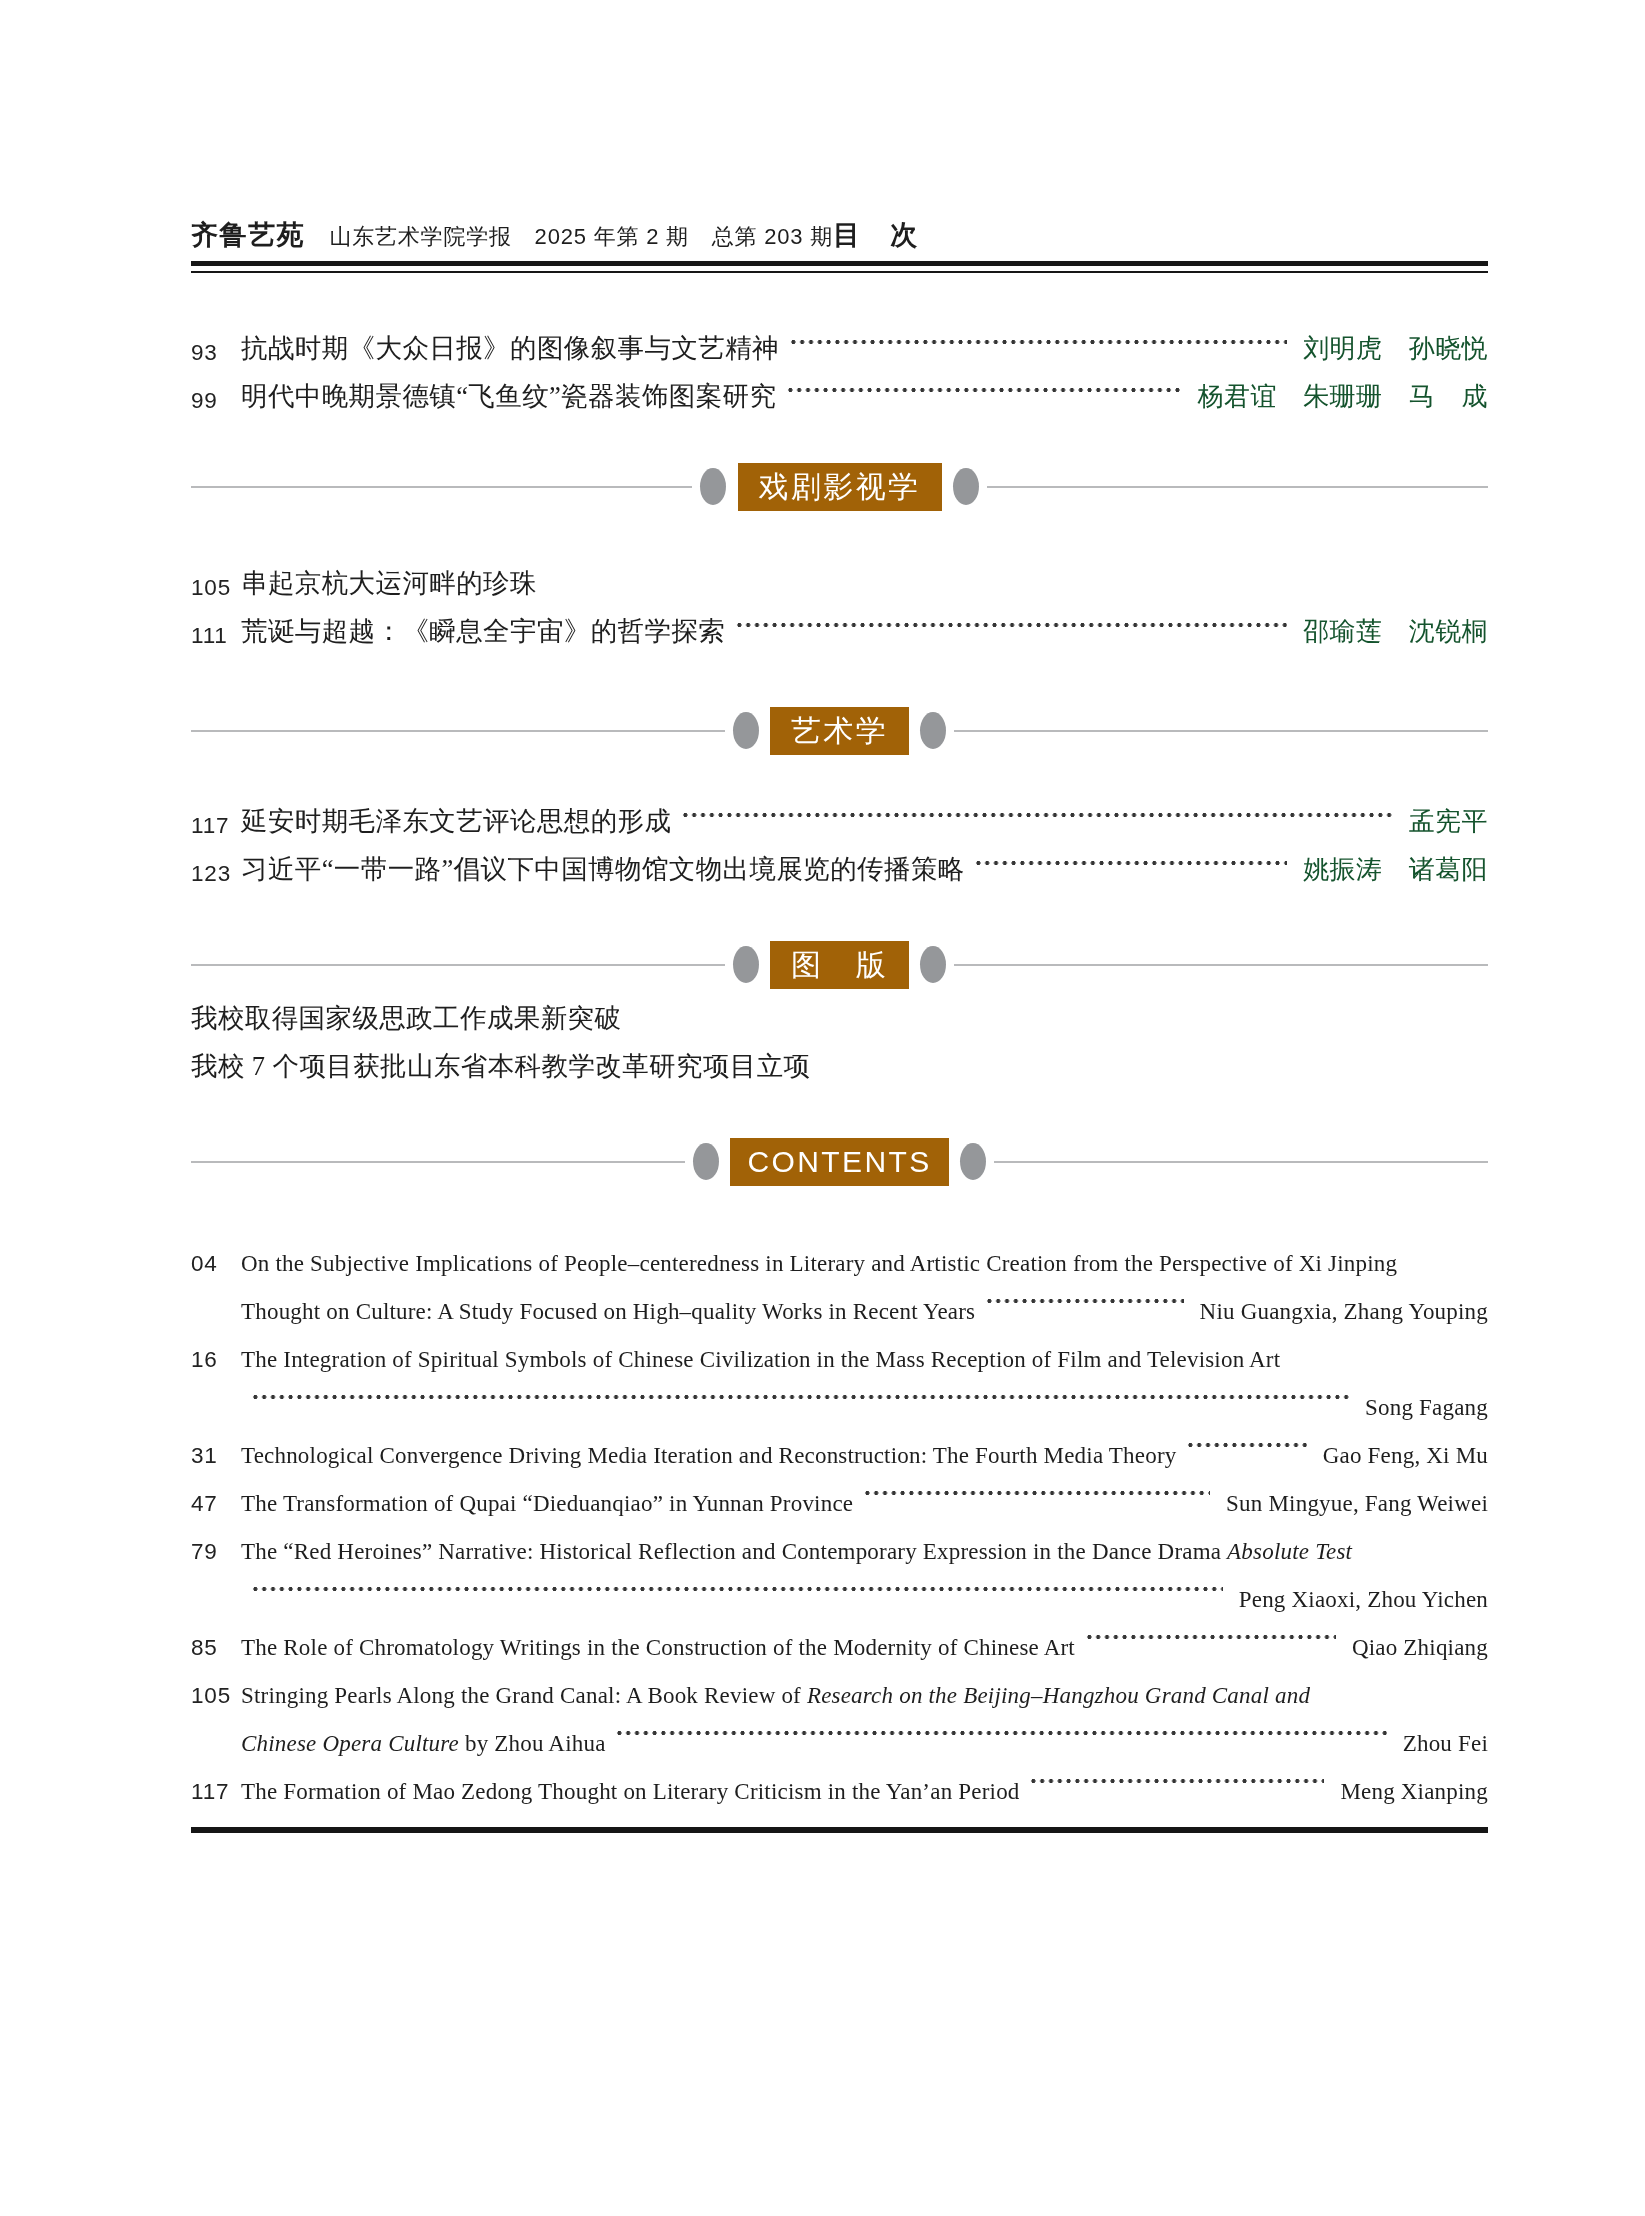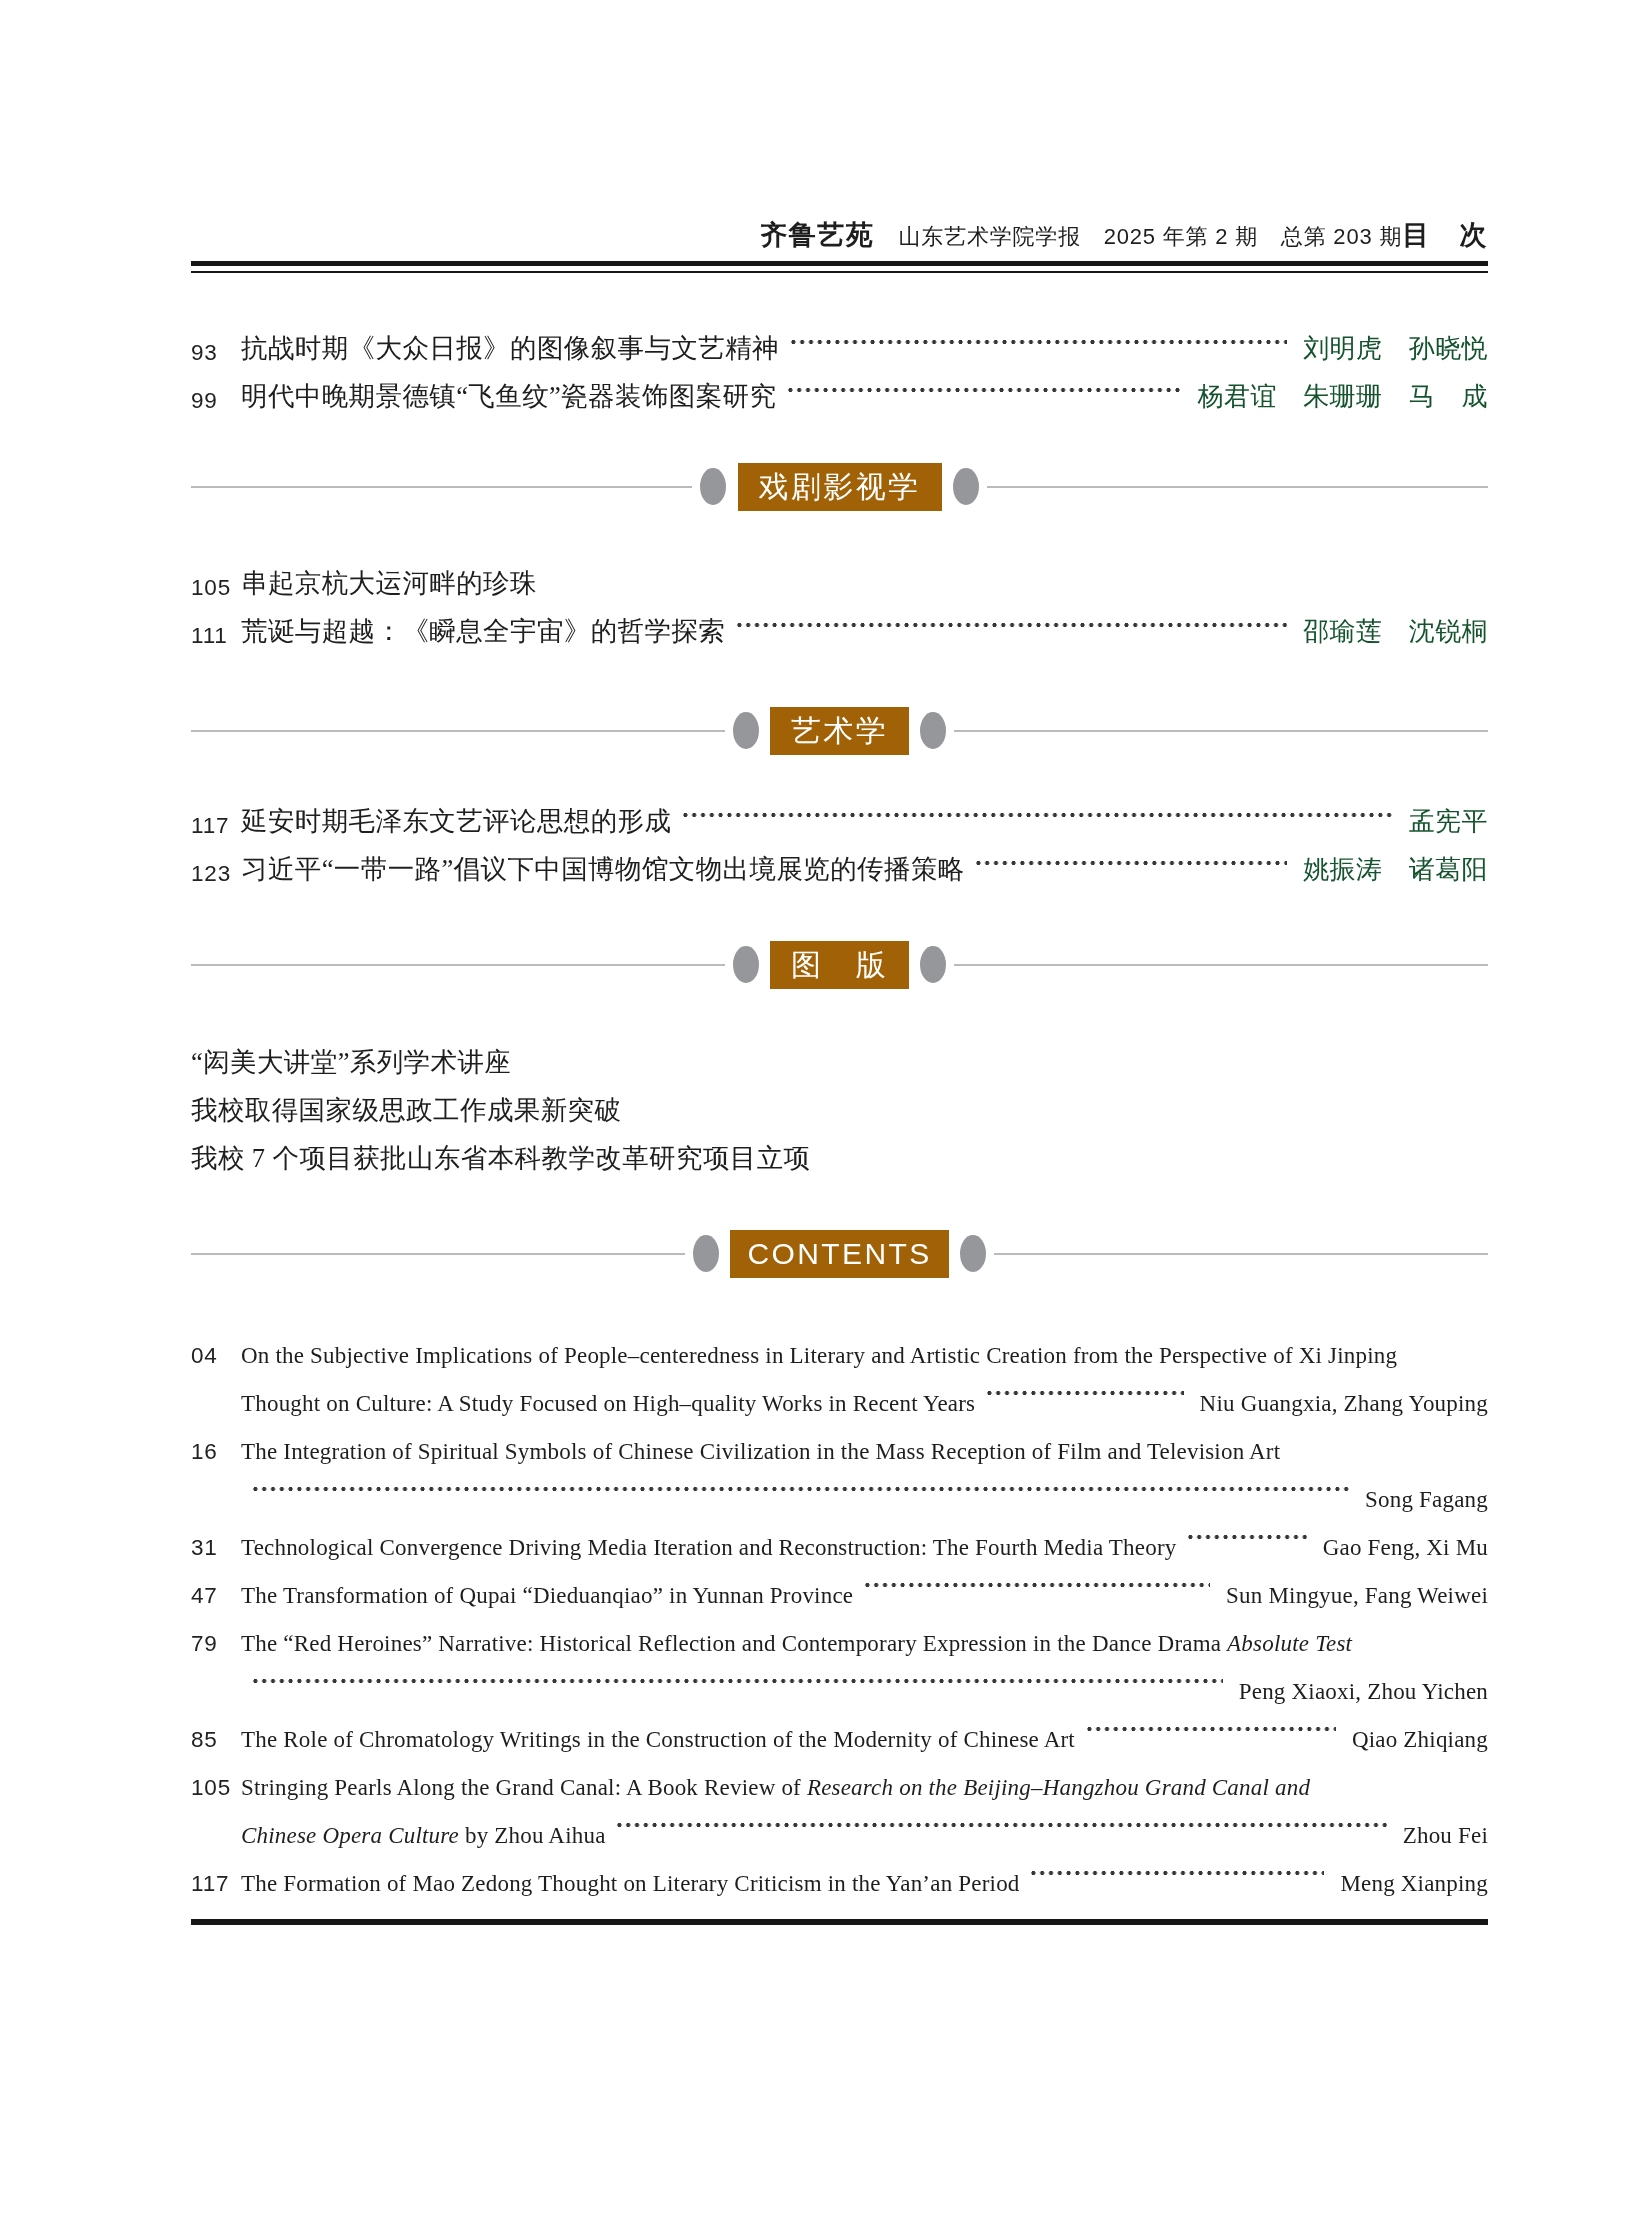--- a/index.html
+++ b/index.html
@@ -7,21 +7,21 @@
     position:relative;
     width:1645px;height:2216px;
     box-sizing:border-box;
     padding:0 157px 0 191px;
     background:#ffffff;
     font-family:"Liberation Serif","DejaVu Serif",serif;
     color:#1e1e1e;
     overflow:hidden;
   }
   
-  .hdr{display:flex;justify-content:flex-end;align-items:baseline;margin-top:217px;height:34px;}
+  .hdr{display:flex;justify-content:flex-start;align-items:baseline;margin-top:217px;height:34px;}
   .hdr-left{display:flex;align-items:baseline;}
   .jname{font-family:"Liberation Sans","DejaVu Sans",sans-serif;font-weight:700;font-size:27px;letter-spacing:1.6px;}
   .jinfo{font-family:"Liberation Sans","DejaVu Sans",sans-serif;font-weight:500;font-size:22px;margin-left:24px;letter-spacing:0.8px;}
   .hdr-right{font-family:"Liberation Sans","DejaVu Sans",sans-serif;font-weight:700;font-size:27px;letter-spacing:1.6px;}
   .rule-thick{height:5.6px;background:#161616;margin-top:9.6px;}
   .rule-thin{height:2.4px;background:#161616;margin-top:4.8px;}
   .rule-bottom{height:5.6px;background:#161616;margin-top:22px;}
   
   .sec{display:flex;align-items:center;height:47px;}
   .sec-line{flex:1 1 auto;height:1.6px;background:#b9babc;}
@@ -130,23 +130,20 @@
   </div>
 
   <div class="sec" id="sec-plates">
     <span class="sec-line"></span>
     <span class="sec-dot"></span>
     <span class="sec-box">图　版</span>
     <span class="sec-dot"></span>
     <span class="sec-line"></span>
   </div>
 
-  <div class="row cn" id="r-p0">
-    <span class="t">“闳美大讲堂”系列学术讲座</span>
-  </div>
   <div class="row cn">
     <span class="t">我校取得国家级思政工作成果新突破</span>
   </div>
   <div class="row cn">
     <span class="t">我校 7 个项目获批山东省本科教学改革研究项目立项</span>
   </div>
 
   <div class="sec" id="sec-contents">
     <span class="sec-line"></span>
     <span class="sec-dot"></span>

